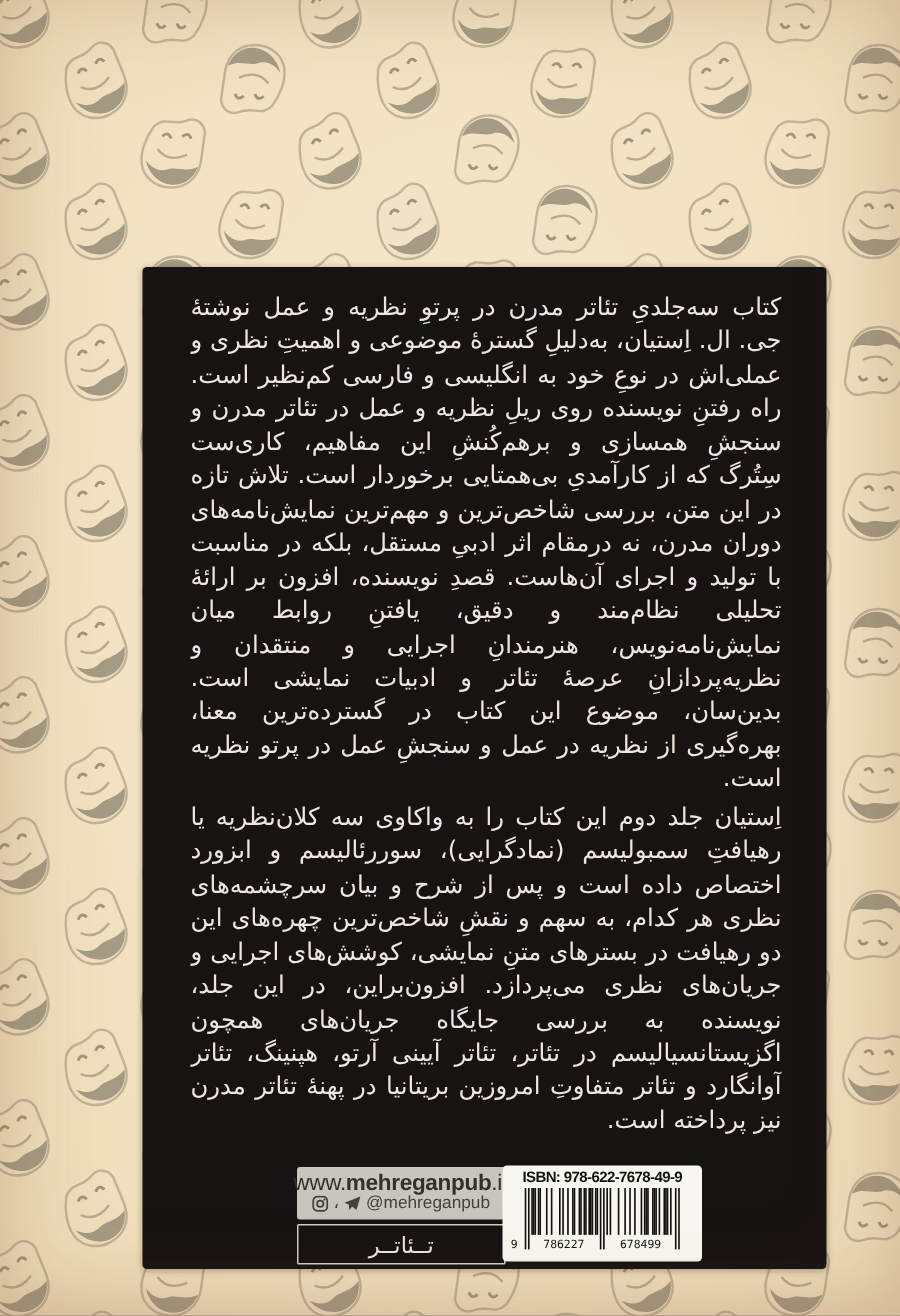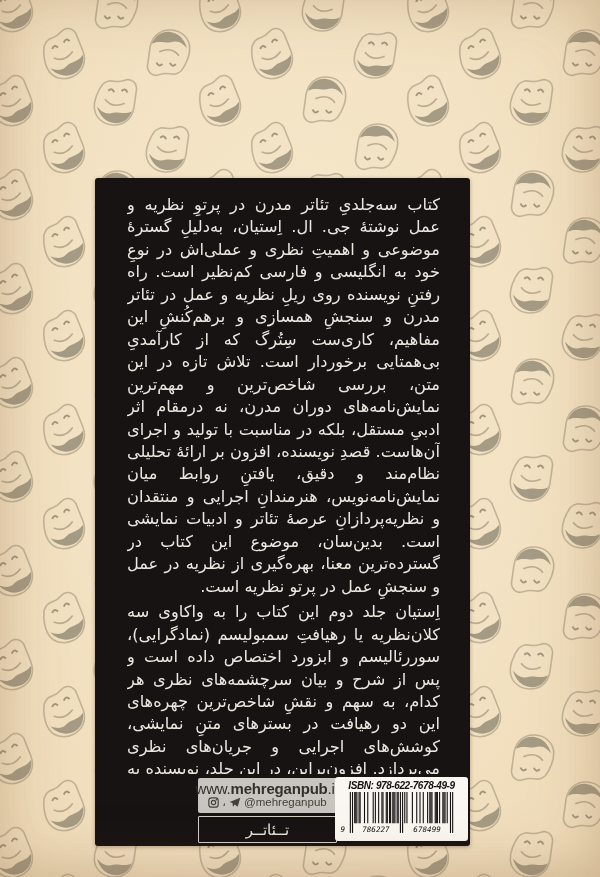--- a/index.html
+++ b/index.html
@@ -12,21 +12,21 @@
     position:relative;width:600px;height:877px;overflow:hidden;
     background:radial-gradient(ellipse at 50% 42%, #f7e9cd 0%, #f3e2c3 55%, #eedab6 100%);
   }
   .page::after{
     content:"";position:absolute;inset:0;pointer-events:none;
     box-shadow:inset 0 0 70px rgba(128,92,52,.22), inset 0 -12px 35px rgba(150,100,70,.12);
   }
   svg.bg{position:absolute;left:0;top:0;width:600px;height:877px;}
 
   .cover{
-    position:absolute;left:95px;top:178px;width:375px;height:668px;
+    position:absolute;left:95px;top:178px;width:456px;height:668px;
     background:#171313;border-radius:3px;
     box-shadow:0 1px 4px rgba(60,40,20,.35);
   }
   .synopsis{
     direction:rtl;
     position:absolute;top:16px;right:30px;left:32px;max-height:580px;overflow:hidden;
     color:#ece8e1;font-size:16.2px;line-height:22.45px;
     text-align:justify;
   }
   .synopsis p{margin:0 0 3px 0;}
@@ -47,27 +47,26 @@
     display:flex;flex-direction:column;align-items:center;justify-content:center;
     font-family:"Liberation Sans","DejaVu Sans",sans-serif;color:#33302c;
   }
   .site{font-size:15px;line-height:14px;letter-spacing:-.2px;}
   .site b{font-weight:bold;}
   .social{font-size:11.5px;line-height:13px;display:flex;align-items:center;gap:3px;color:#44403c;}
   .genre-box{
     margin-top:3px;height:27px;border:1.5px solid #cfccc6;border-radius:1px;
     display:flex;align-items:center;justify-content:center;box-sizing:border-box;
   }
-  .genre{color:#e9e6e0;font-size:15px;letter-spacing:.5px;direction:rtl;font-family:Liberation Serif, serif;}
+  .genre{color:#e9e6e0;font-size:15px;letter-spacing:.5px;direction:rtl;}
 
   .isbn-card{
     position:absolute;left:240px;top:1px;width:133px;height:64px;
     background:#faf7f2;border-radius:3px;box-sizing:border-box;padding:3px 5px 0 5px;
     text-align:center;
-    font-style:italic;
   }
   .isbn-num{
     font-family:"Liberation Sans","DejaVu Sans",sans-serif;
     font-size:10px;font-weight:bold;letter-spacing:-.4px;color:#131110;white-space:nowrap;
   }
   .isbn-card svg{display:block;width:123px;height:42px;margin:1px auto 0 auto;}
   .bctext{font-family:"DejaVu Sans Mono",monospace;font-size:7px;fill:#131110;}
 </style>
 </head>
 <body>

